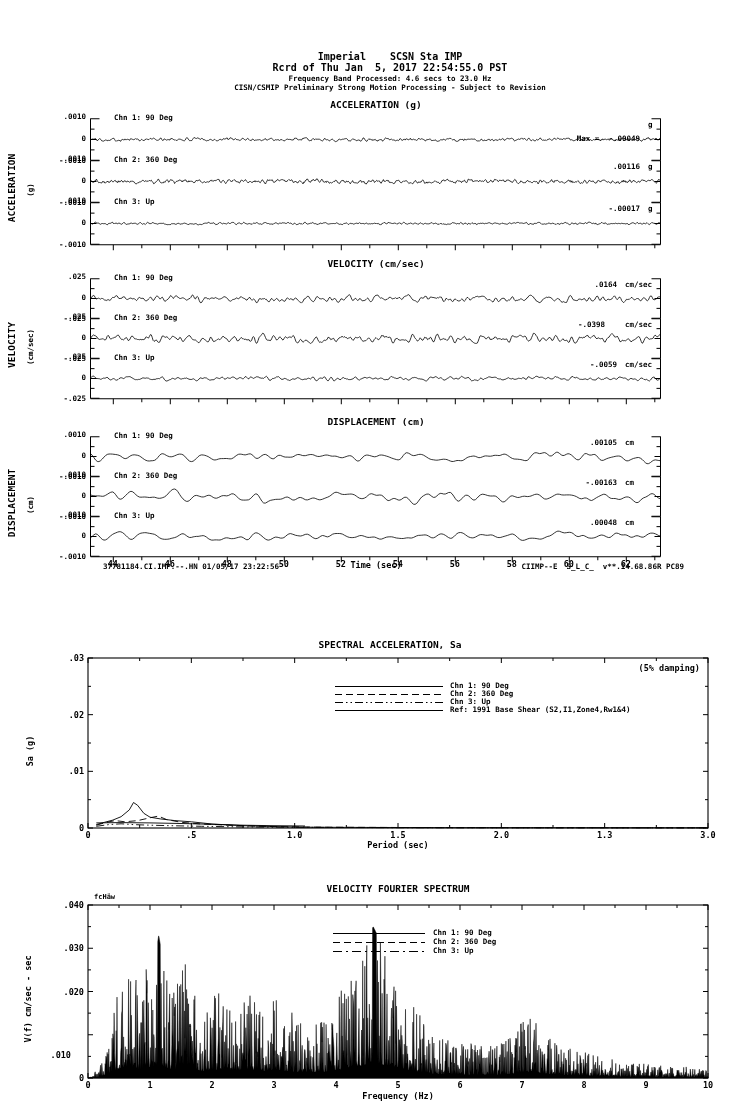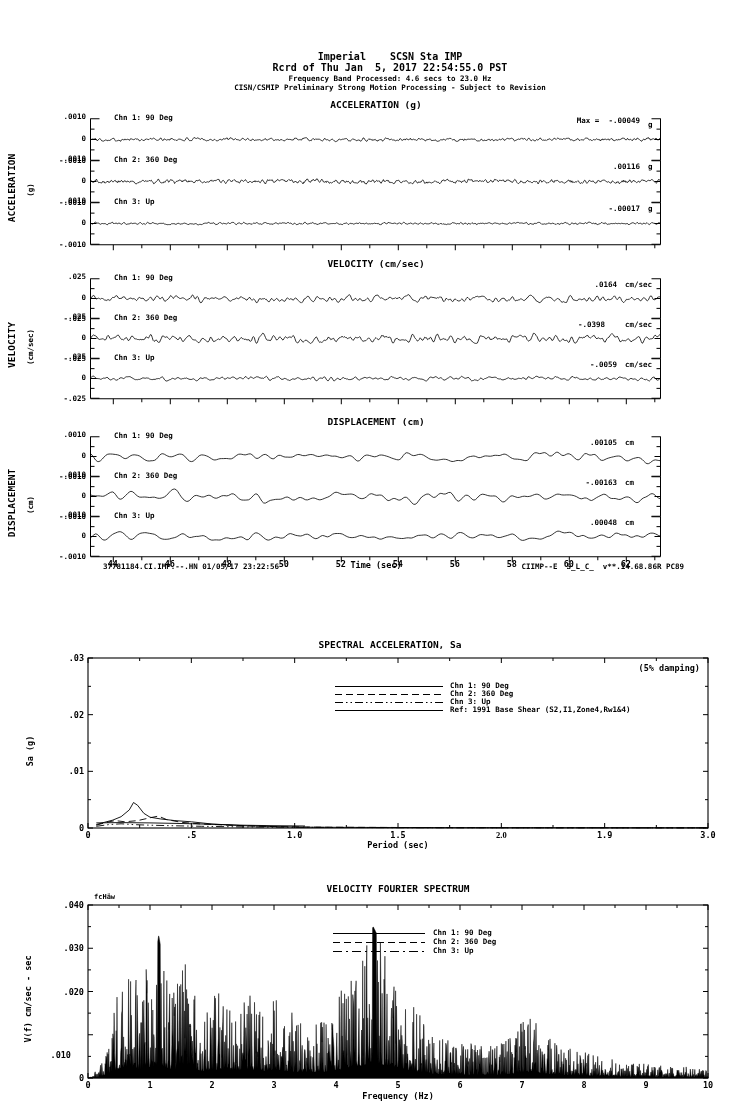--- a/index.html
+++ b/index.html
@@ -200,21 +200,21 @@
       <line x1="1.5" y1="42.25" x2="10.5" y2="42.25" stroke="#000" stroke-width="1"></line>
       <line x1="571.5" y1="0.5" x2="571.5" y2="42.5" stroke="#000" stroke-width="1"></line>
       <line x1="571.5" y1="0.75" x2="562.5" y2="0.75" stroke="#000" stroke-width="1"></line>
       <line x1="571.5" y1="11.125" x2="567.5" y2="11.125" stroke="#000" stroke-width="1"></line>
       <line x1="571.5" y1="21.5" x2="565.5" y2="21.5" stroke="#000" stroke-width="1"></line>
       <line x1="571.5" y1="31.875" x2="567.5" y2="31.875" stroke="#000" stroke-width="1"></line>
       <line x1="571.5" y1="42.25" x2="562.5" y2="42.25" stroke="#000" stroke-width="1"></line>
       <polyline points="1.5,22.3 2.3,21.6 3.0,20.7 3.8,21.4 4.5,21.1 5.3,21.2 6.0,20.3 6.8,21.0 7.5,21.9 8.3,22.9 9.0,21.9 9.8,21.4 10.5,20.6 11.3,21.1 12.0,21.6 12.8,22.9 13.5,23.0 14.3,23.2 15.0,22.9 15.8,22.4 16.5,22.0 17.3,22.2 18.0,22.4 18.8,22.8 19.5,21.9 20.3,22.9 21.0,22.2 21.8,21.8 22.5,21.1 23.3,20.6 24.0,20.5 24.8,20.2 25.5,21.3 26.3,22.6 27.0,23.4 27.8,22.6 28.5,22.9 29.3,22.1 30.0,22.7 30.8,22.4 31.5,23.4 32.3,22.0 33.0,21.6 33.8,21.4 34.5,21.8 35.3,21.9 36.0,20.9 36.8,21.8 37.5,21.6 38.3,21.3 39.0,21.4 39.8,21.7 40.6,22.3 41.3,20.9 42.1,20.7 42.8,21.1 43.6,21.4 44.3,21.9 45.1,21.1 45.8,21.4 46.6,20.6 47.3,21.2 48.1,20.8 48.8,21.2 49.6,21.6 50.3,22.8 51.1,22.8 51.8,22.1 52.6,21.3 53.3,21.7 54.1,22.6 54.8,22.4 55.6,22.3 56.3,21.3 57.1,21.5 57.8,20.7 58.6,21.5 59.3,21.6 60.1,21.4 60.8,20.7 61.6,20.3 62.3,21.1 63.1,20.8 63.8,20.8 64.6,20.1 65.3,20.5 66.1,21.0 66.8,21.7 67.6,22.2 68.3,22.3 69.1,22.3 69.8,22.0 70.6,21.2 71.3,20.1 72.1,20.1 72.8,21.5 73.6,22.5 74.3,22.3 75.1,20.9 75.8,21.1 76.6,21.6 77.3,22.2 78.1,21.5 78.9,21.9 79.6,21.6 80.4,22.2 81.1,20.9 81.9,21.3 82.6,20.1 83.4,20.9 84.1,21.3 84.9,21.7 85.6,22.0 86.4,21.8 87.1,22.5 87.9,22.3 88.6,22.0 89.4,21.3 90.1,21.0 90.9,21.3 91.6,21.3 92.4,21.7 93.1,22.2 93.9,22.2 94.6,22.7 95.4,22.8 96.1,22.2 96.9,20.7 97.6,19.7 98.4,19.8 99.1,20.9 99.9,21.9 100.6,22.7 101.4,22.6 102.1,22.6 102.9,22.5 103.6,21.4 104.4,20.2 105.1,19.4 105.9,20.0 106.6,20.3 107.4,20.5 108.1,19.9 108.9,20.0 109.6,20.1 110.4,21.0 111.1,21.3 111.9,21.2 112.6,20.4 113.4,20.6 114.1,21.1 114.9,22.1 115.7,21.7 116.4,22.3 117.2,22.6 117.9,23.1 118.7,22.4 119.4,22.5 120.2,21.8 120.9,21.6 121.7,21.2 122.4,21.9 123.2,22.4 123.9,22.5 124.7,22.0 125.4,21.4 126.2,21.7 126.9,22.4 127.7,22.8 128.4,22.8 129.2,22.5 129.9,22.1 130.7,21.4 131.4,21.2 132.2,22.1 132.9,21.8 133.7,21.7 134.4,20.6 135.2,21.0 135.9,21.0 136.7,20.9 137.4,20.0 138.2,19.9 138.9,21.5 139.7,21.3 140.4,21.0 141.2,19.7 141.9,19.9 142.7,20.4 143.4,20.6 144.2,21.9 144.9,21.7 145.7,21.3 146.4,20.5 147.2,21.4 147.9,21.7 148.7,21.7 149.4,21.8 150.2,22.1 150.9,22.7 151.7,22.1 152.4,21.4 153.2,20.3 154.0,20.3 154.7,20.8 155.5,21.5 156.2,22.1 157.0,22.0 157.7,21.3 158.5,20.3 159.2,20.8 160.0,21.5 160.7,22.3 161.5,22.4 162.2,22.7 163.0,21.3 163.7,21.2 164.5,21.5 165.2,22.4 166.0,22.5 166.7,22.0 167.5,22.1 168.2,21.7 169.0,22.3 169.7,21.7 170.5,21.6 171.2,21.8 172.0,22.5 172.7,22.7 173.5,22.2 174.2,22.1 175.0,21.4 175.7,21.1 176.5,20.6 177.2,21.9 178.0,21.8 178.7,22.0 179.5,21.4 180.2,21.1 181.0,20.8 181.7,20.3 182.5,20.1 183.2,20.8 184.0,21.7 184.7,22.6 185.5,22.4 186.2,21.9 187.0,21.5 187.7,22.0 188.5,21.7 189.2,21.9 190.0,21.8 190.7,22.6 191.5,21.6 192.3,21.7 193.0,21.5 193.8,22.4 194.5,22.6 195.3,22.8 196.0,22.7 196.8,21.7 197.5,21.4 198.3,21.0 199.0,21.6 199.8,21.4 200.5,21.4 201.3,21.6 202.0,21.2 202.8,22.3 203.5,21.9 204.3,22.0 205.0,21.0 205.8,20.0 206.5,20.2 207.3,20.1 208.0,21.1 208.8,21.5 209.5,21.9 210.3,21.6 211.0,22.2 211.8,21.5 212.5,22.1 213.3,20.6 214.0,21.0 214.8,19.9 215.5,20.0 216.3,19.8 217.0,19.7 217.8,19.9 218.5,20.5 219.3,22.0 220.0,22.5 220.8,22.8 221.5,22.5 222.3,22.7 223.0,21.4 223.8,20.6 224.5,20.7 225.3,21.6 226.0,21.7 226.8,20.7 227.5,21.3 228.3,21.1 229.0,21.7 229.8,21.0 230.6,21.3 231.3,21.8 232.1,22.1 232.8,22.8 233.6,22.9 234.3,22.3 235.1,20.9 235.8,20.2 236.6,21.2 237.3,22.0 238.1,21.7 238.8,21.7 239.6,22.3 240.3,22.8 241.1,22.6 241.8,21.7 242.6,21.4 243.3,21.1 244.1,21.7 244.8,22.5 245.6,23.0 246.3,23.6 247.1,23.5 247.8,23.2 248.6,22.8 249.3,21.7 250.1,21.1 250.8,21.3 251.6,21.8 252.3,21.7 253.1,21.3 253.8,21.2 254.6,21.2 255.3,20.9 256.1,20.9 256.8,20.5 257.6,20.6 258.3,21.2 259.1,22.4 259.8,22.9 260.6,22.8 261.3,23.0 262.1,22.5 262.8,21.6 263.6,20.8 264.3,21.2 265.1,21.2 265.8,21.8 266.6,21.9 267.3,22.7 268.1,22.7 268.9,22.0 269.6,22.0 270.4,22.0 271.1,23.0 271.9,23.2 272.6,22.6 273.4,21.3 274.1,19.9 274.9,20.0 275.6,21.1 276.4,22.4 277.1,23.1 277.9,23.3 278.6,22.0 279.4,21.4 280.1,20.7 280.9,21.8 281.6,21.1 282.4,21.8 283.1,21.3 283.9,22.6 284.6,21.7 285.4,21.8 286.1,21.2 286.9,22.4 287.6,22.5 288.4,23.2 289.1,22.0 289.9,22.5 290.6,21.6 291.4,21.6 292.1,21.6 292.9,21.9 293.6,23.2 294.4,22.5 295.1,21.8 295.9,20.4 296.6,19.9 297.4,20.4 298.1,20.6 298.9,20.5 299.6,20.7 300.4,21.8 301.1,21.8 301.9,21.2 302.6,21.2 303.4,21.9 304.1,22.3 304.9,21.6 305.7,22.2 306.4,23.0 307.2,22.6 307.9,22.2 308.7,22.2 309.4,22.6 310.2,22.0 310.9,20.7 311.7,20.8 312.4,21.5 313.2,22.6 313.9,21.7 314.7,21.6 315.4,20.9 316.2,22.1 316.9,21.0 317.7,20.8 318.4,21.0 319.2,22.0 319.9,21.6 320.7,21.2 321.4,20.3 322.2,21.9 322.9,21.3 323.7,21.7 324.4,21.2 325.2,21.4 325.9,22.0 326.7,21.8 327.4,22.4 328.2,22.0 328.9,21.4 329.7,20.2 330.4,20.9 331.2,21.3 331.9,21.3 332.7,20.7 333.4,21.0 334.2,21.2 334.9,21.9 335.7,22.0 336.4,23.0 337.2,22.5 337.9,21.3 338.7,21.7 339.4,21.5 340.2,21.6 340.9,20.7 341.7,21.5 342.4,22.6 343.2,22.5 344.0,22.5 344.7,22.3 345.5,22.3 346.2,21.9 347.0,22.2 347.7,23.2 348.5,23.3 349.2,23.1 350.0,23.1 350.7,22.6 351.5,21.8 352.2,21.8 353.0,21.9 353.7,22.0 354.5,21.0 355.2,21.3 356.0,22.3 356.7,21.9 357.5,21.1 358.2,20.7 359.0,21.0 359.7,20.8 360.5,20.4 361.2,20.4 362.0,20.5 362.7,21.2 363.5,21.9 364.2,21.7 365.0,21.4 365.7,21.7 366.5,23.0 367.2,23.3 368.0,23.2 368.7,23.3 369.5,22.9 370.2,21.7 371.0,21.9 371.7,21.3 372.5,21.5 373.2,21.4 374.0,21.5 374.7,22.6 375.5,21.0 376.2,21.6 377.0,21.5 377.7,22.0 378.5,21.1 379.2,21.1 380.0,21.3 380.7,21.3 381.5,21.2 382.3,20.9 383.0,21.5 383.8,21.0 384.5,21.2 385.3,21.0 386.0,21.2 386.8,22.1 387.5,22.6 388.3,23.0 389.0,22.7 389.8,23.0 390.5,23.1 391.3,22.3 392.0,21.2 392.8,21.3 393.5,22.2 394.3,23.1 395.0,22.2 395.8,22.1 396.5,22.5 397.3,22.4 398.0,22.6 398.8,21.4 399.5,21.4 400.3,21.3 401.0,22.5 401.8,22.1 402.5,21.6 403.3,21.3 404.0,22.4 404.8,22.9 405.5,22.0 406.3,22.1 407.0,21.4 407.8,22.5 408.5,22.3 409.3,22.2 410.0,21.4 410.8,21.2 411.5,21.8 412.3,21.5 413.0,21.0 413.8,20.5 414.5,21.0 415.3,22.4 416.0,22.1 416.8,21.4 417.5,20.8 418.3,20.3 419.0,20.7 419.8,20.7 420.6,20.9 421.3,20.7 422.1,20.4 422.8,20.2 423.6,20.7 424.3,21.1 425.1,22.6 425.8,23.1 426.6,22.3 427.3,22.1 428.1,21.6 428.8,21.4 429.6,21.0 430.3,21.4 431.1,21.3 431.8,20.7 432.6,19.9 433.3,20.8 434.1,20.9 434.8,21.0 435.6,20.4 436.3,21.2 437.1,21.8 437.8,22.5 438.6,21.3 439.3,20.4 440.1,20.2 440.8,21.2 441.6,22.4 442.3,22.7 443.1,22.3 443.8,21.5 444.6,22.0 445.3,22.8 446.1,23.0 446.8,22.4 447.6,21.4 448.3,22.0 449.1,21.8 449.8,21.5 450.6,20.4 451.3,19.9 452.1,21.2 452.8,21.5 453.6,22.4 454.3,22.0 455.1,22.3 455.8,22.3 456.6,22.1 457.3,22.5 458.1,21.7 458.9,21.9 459.6,21.0 460.4,20.9 461.1,20.9 461.9,21.7 462.6,22.4 463.4,22.2 464.1,21.3 464.9,20.3 465.6,20.2 466.4,21.0 467.1,21.6 467.9,20.7 468.6,20.1 469.4,20.3 470.1,21.1 470.9,21.2 471.6,21.1 472.4,20.9 473.1,21.8 473.9,21.1 474.6,20.6 475.4,20.8 476.1,21.1 476.9,21.0 477.6,20.2 478.4,20.3 479.1,20.3 479.9,20.2 480.6,20.6 481.4,22.1 482.1,21.7 482.9,21.8 483.6,22.0 484.4,22.9 485.1,22.8 485.9,22.3 486.6,22.0 487.4,21.8 488.1,20.7 488.9,20.9 489.6,21.2 490.4,22.5 491.1,22.4 491.9,21.6 492.6,21.8 493.4,21.8 494.1,22.4 494.9,21.7 495.7,20.7 496.4,20.2 497.2,20.0 497.9,20.2 498.7,20.2 499.4,21.3 500.2,21.7 500.9,22.1 501.7,21.6 502.4,22.4 503.2,22.6 503.9,21.9 504.7,21.5 505.4,21.8 506.2,21.9 506.9,21.3 507.7,20.8 508.4,21.4 509.2,21.3 509.9,21.9 510.7,21.7 511.4,23.0 512.2,21.5 512.9,22.0 513.7,20.8 514.4,22.1 515.2,21.2 515.9,21.3 516.7,21.2 517.4,21.7 518.2,21.3 518.9,21.4 519.7,21.0 520.4,22.3 521.2,21.3 521.9,20.6 522.7,20.7 523.4,21.0 524.2,22.4 524.9,22.4 525.7,22.8 526.4,22.0 527.2,21.9 527.9,21.4 528.7,22.3 529.4,21.3 530.2,21.7 530.9,21.6 531.7,21.3 532.4,21.1 533.2,20.0 534.0,20.3 534.7,20.2 535.5,20.4 536.2,21.6 537.0,21.7 537.7,21.7 538.5,20.3 539.2,21.4 540.0,21.8 540.7,21.7 541.5,21.3 542.2,21.6 543.0,22.7 543.7,22.3 544.5,21.0 545.2,20.5 546.0,21.3 546.7,21.6 547.5,21.4 548.2,20.0 549.0,20.5 549.7,21.0 550.5,21.6 551.2,22.3 552.0,22.8 552.7,23.3 553.5,22.0 554.2,21.4 555.0,21.0 555.7,22.1 556.5,21.2 557.2,21.1 558.0,19.8 558.7,20.2 559.5,19.6 560.2,21.0 561.0,20.7 561.7,22.2 562.5,21.3 563.2,21.5 564.0,20.4 564.7,21.1 565.5,21.3 566.2,20.9 567.0,20.1 567.7,20.9 568.5,21.7 569.2,22.2 570.0,21.0 570.7,20.4 571.5,19.8 " fill="none" stroke="#000" stroke-width="0.8"></polyline>
     </svg>
     <div class="abs t7" style="left: 114px; top: 114px;">Chn 1: 90 Deg</div>
-    <div class="abs t7 rgt" style="left: 640px; top: 117px; text-align: right;">Max =  -.00049</div>
+    <div class="abs t7 rgt" style="left: 640px; top: 135px; text-align: right;">Max =  -.00049</div>
     <div class="abs t7" style="left: 648px; top: 121px;">g</div>
     <div class="abs t7 rgt" style="left: 86px; top: 113px;">.0010</div>
     <div class="abs t7 rgt" style="left: 86px; top: 135px;">0</div>
     <div class="abs t7 rgt" style="left: 86px; top: 157px;">-.0010</div>
     <svg width="584" height="44" style="left: 89px; top: 160px;">
       <line x1="1.5" y1="0.5" x2="1.5" y2="42.5" stroke="#000" stroke-width="1"></line>
       <line x1="1.5" y1="0.75" x2="10.5" y2="0.75" stroke="#000" stroke-width="1"></line>
       <line x1="1.5" y1="11.125" x2="5.5" y2="11.125" stroke="#000" stroke-width="1"></line>
       <line x1="1.5" y1="21.5" x2="7.5" y2="21.5" stroke="#000" stroke-width="1"></line>
       <line x1="1.5" y1="31.875" x2="5.5" y2="31.875" stroke="#000" stroke-width="1"></line>
@@ -460,22 +460,22 @@
     <div class="abs t8 ctr" style="left: 568.8px; top: 560px;">60</div>
     <div class="abs t8 ctr" style="left: 625.8px; top: 560px;">62</div>
     <div class="abs t8 rgt" style="left: 84px; top: 654px;">.03</div>
     <div class="abs t8 rgt" style="left: 84px; top: 710.667px;">.02</div>
     <div class="abs t8 rgt" style="left: 84px; top: 767.333px;">.01</div>
     <div class="abs t8 rgt" style="left: 84px; top: 824px;">0</div>
     <div class="abs t8 ctr" style="left: 88px; top: 831px;">0</div>
     <div class="abs t8 ctr" style="left: 191.333px; top: 831px;">.5</div>
     <div class="abs t8 ctr" style="left: 294.667px; top: 831px;">1.0</div>
     <div class="abs t8 ctr" style="left: 398px; top: 831px;">1.5</div>
-    <div class="abs t8 ctr" style="left: 501.333px; top: 831px; font-family: Liberation Serif, serif;">2.0</div>
-    <div class="abs t8 ctr" style="left: 604.667px; top: 831px;">1.9</div>
+    <div class="abs t8 ctr" style="left: 501.333px; top: 831px;">2.0</div>
+    <div class="abs t8 ctr" style="left: 604.667px; top: 831px;">1.3</div>
     <div class="abs t8 ctr" style="left: 708px; top: 831px;">3.0</div>
     <div class="abs t8 rgt" style="left: 84px; top: 901px;">.040</div>
     <div class="abs t8 rgt" style="left: 84px; top: 944.25px;">.030</div>
     <div class="abs t8 rgt" style="left: 84px; top: 987.5px;">.020</div>
     <div class="abs t8 rgt" style="left: 71px; top: 1030.75px; margin-top: 20px;">.010</div>
     <div class="abs t8 rgt" style="left: 84px; top: 1074px;">0</div>
     <div class="abs t8 ctr" style="left: 88px; top: 1081px;">0</div>
     <div class="abs t8 ctr" style="left: 150px; top: 1081px;">1</div>
     <div class="abs t8 ctr" style="left: 212px; top: 1081px;">2</div>
     <div class="abs t8 ctr" style="left: 274px; top: 1081px;">3</div>

